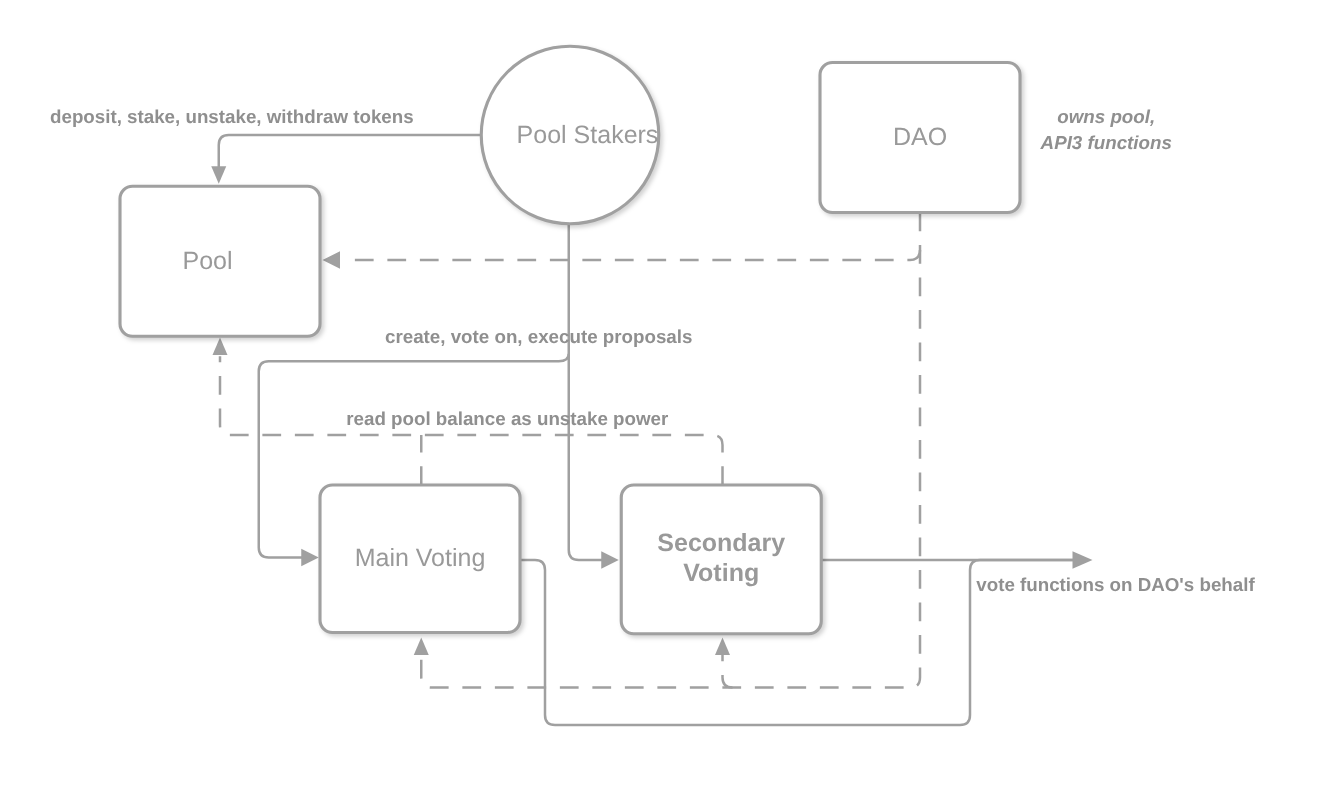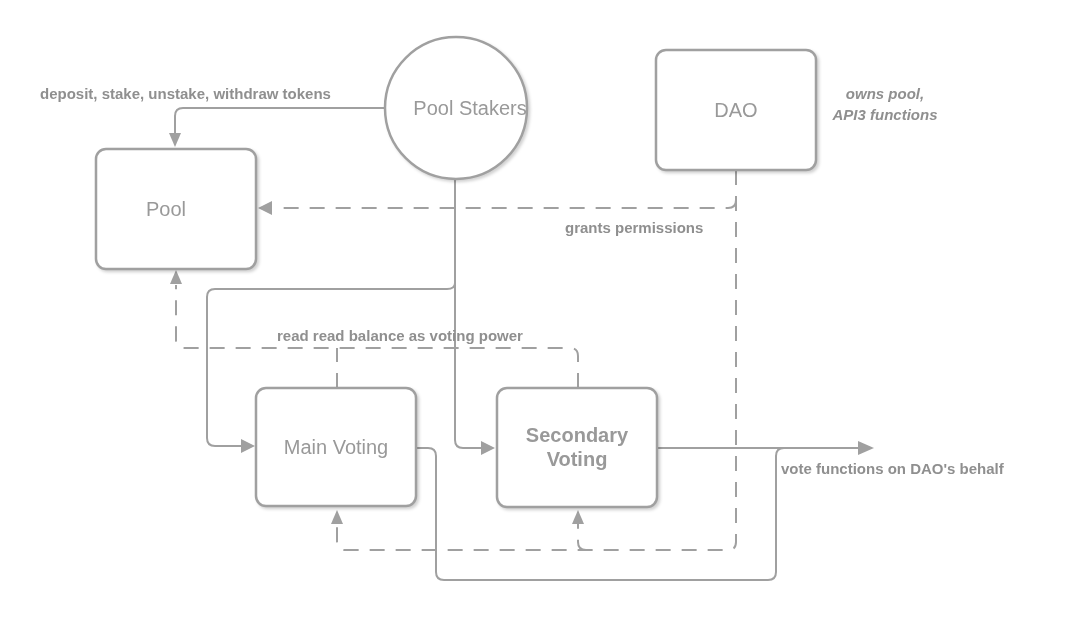--- a/index.html
+++ b/index.html
@@ -89,20 +89,20 @@
   <div class="label" style="left:256px;top:435px;width:160px;">Main Voting</div>
   <div class="label" style="left:517px;top:423px;width:120px;font-weight:bold;">Secondary Voting</div>
 
   <div class="edge-label" style="left:40px;top:83px;">deposit, stake, unstake, withdraw tokens</div>
 
   <div class="edge-label center" style="left:790px;top:83px;width:190px;white-space:normal;">
     <span style="display:block;">owns pool,</span>
     <span style="display:block;">API3 functions</span>
   </div>
 
-  <div class="edge-label" style="left:565px;top:217px;">grants permissions</div>
 
+  <div class="edge-label" style="left:308px;top:259px;">create, vote on, execute proposals</div>
 
-  <div class="edge-label" style="left:277px;top:325px;">read read balance as voting power</div>
+  <div class="edge-label" style="left:277px;top:325px;">read pool balance as unstake power</div>
 
   <div class="edge-label" style="left:781px;top:458px;">vote functions on DAO's behalf</div>
 
 </div>
 
 </body></html>

